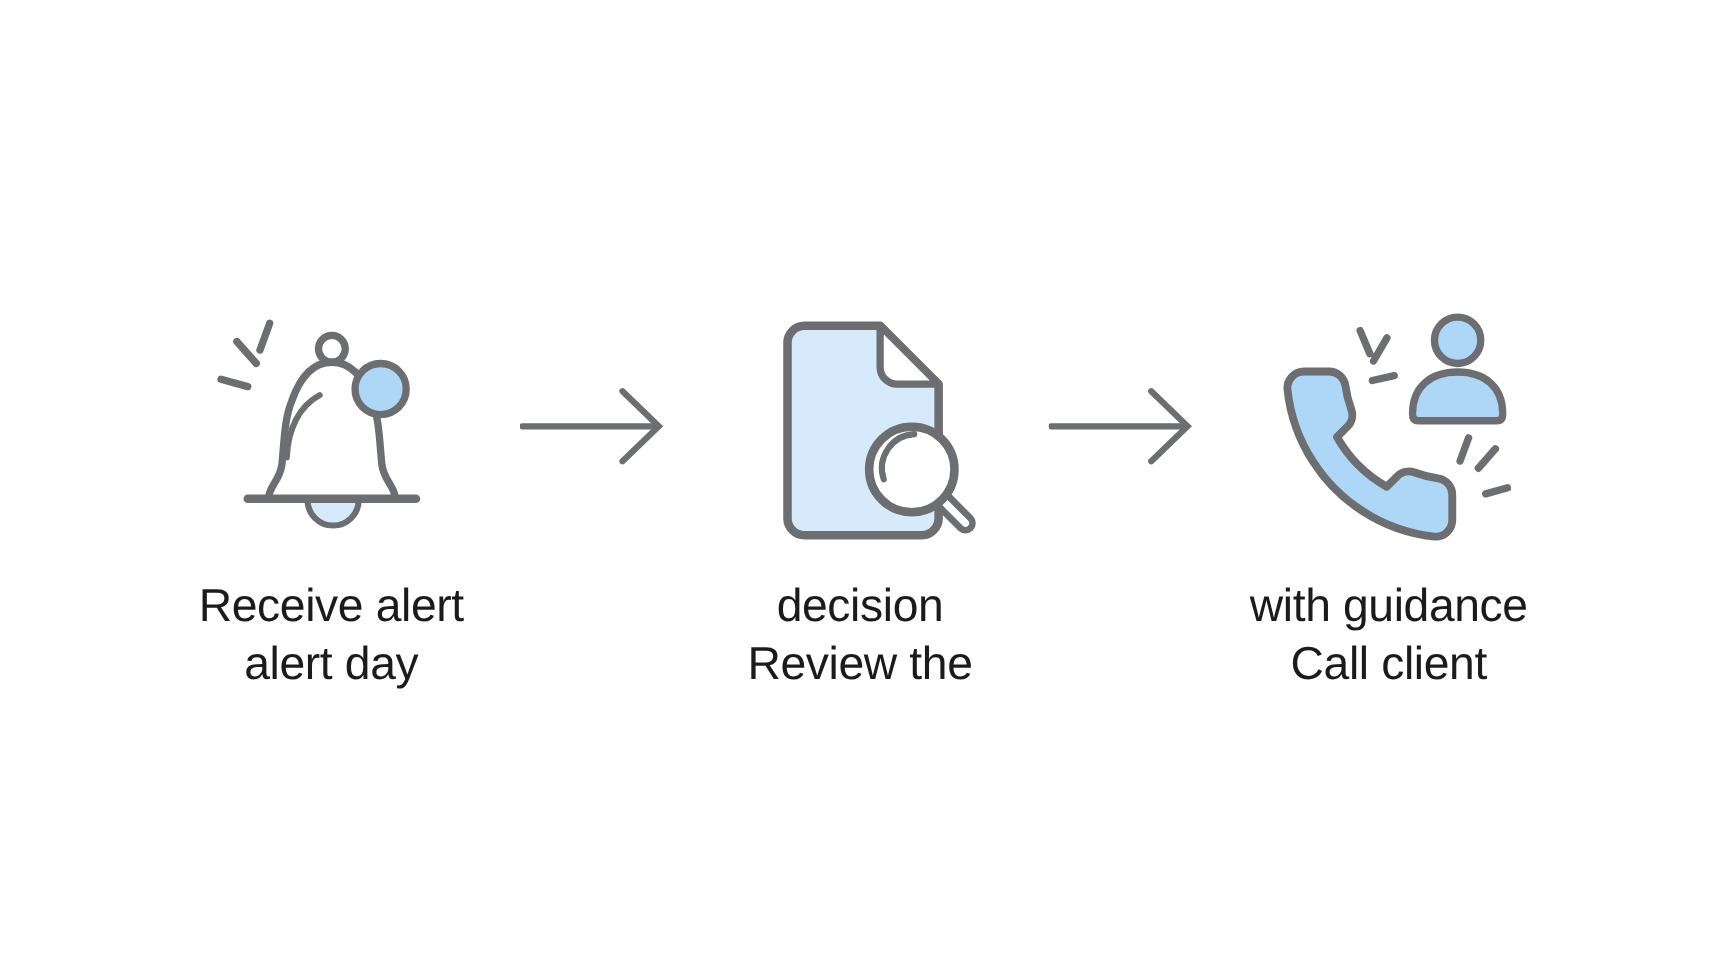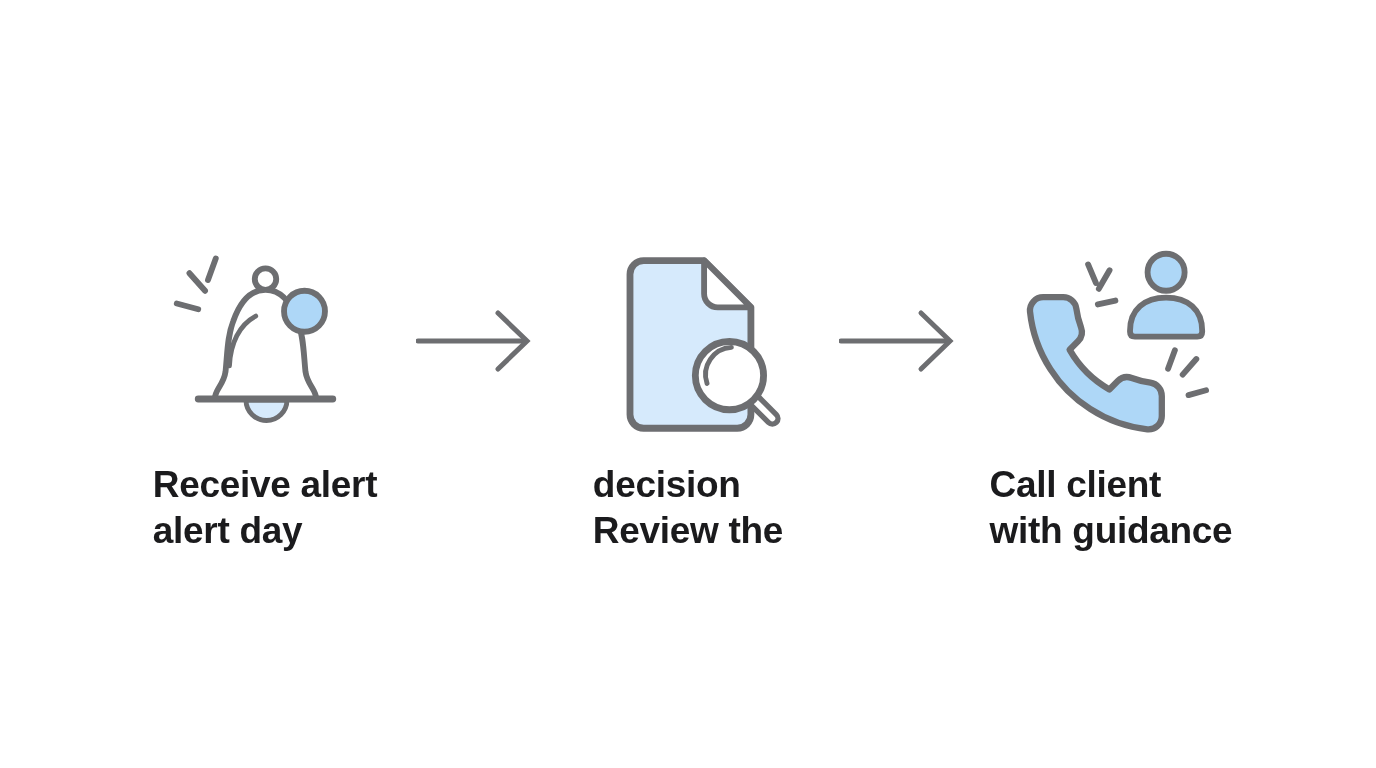--- a/index.html
+++ b/index.html
@@ -30,21 +30,22 @@
     display: flex;
     align-items: center;
     justify-content: center;
   }
   .step-label {
     margin-top: 24px;
     font-size: 37px;
     line-height: 46px;
     letter-spacing: -0.3px;
     color: var(--text, #1b1b1d);
-    font-weight: 700;
+    text-align: center;
+    font-weight: 400;
   }
   .connector {
     width: 123px;
     display: flex;
     justify-content: center;
     margin-top: 62px;
   }
   svg { display: block; }
   .ln { stroke: var(--stroke_gray, #6d6e71); }
   .fill-mid { fill: var(--blue_mid, #aed7f7); }
@@ -140,19 +141,19 @@
 
             <path d="M158 129 L165 110 M173 135 L187 119 M179 156 L197 151"></path>
 
             <circle class="fill-mid" cx="156" cy="30" r="19"></circle>
 
             <path class="fill-mid" d="M119 90 C119 68 134 56 156 56 C178 56 193 68 193 90 L193 91 Q193 96 188 96 H124 Q119 96 119 91 Z"></path>
           </g>
         </svg>
       </div>
       <div class="step-label">
+        <div>with guidance</div>
         <div>Call client</div>
-        <div>with guidance</div>
       </div>
     </div>
 
   </div>
 </div>
 
 </body></html>

